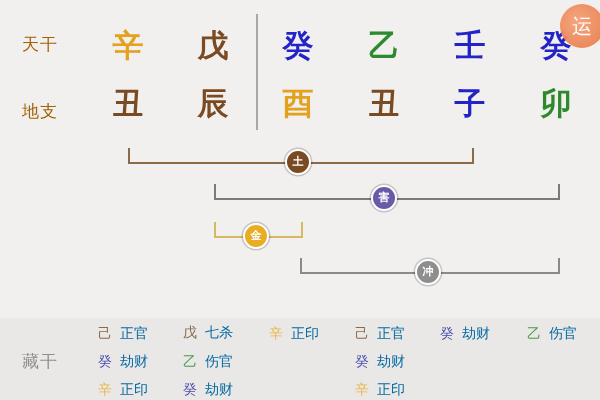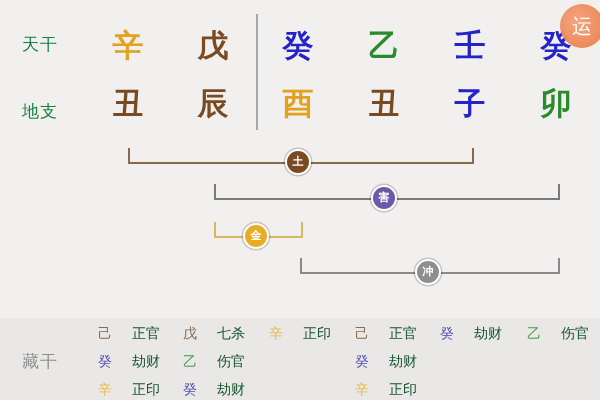--- a/index.html
+++ b/index.html
@@ -3,21 +3,21 @@
 <meta charset="utf-8">
 <style>
   html, body { margin: 0; padding: 0; }
   body {
     width: 600px; height: 400px; overflow: hidden; position: relative;
     background: #f1f0ef;
     font-family: "DejaVu Sans", sans-serif;
   }
   .row-label {
     position: absolute; left: 22px; width: 44px;
-    font-size: 17px; color: #15803d; letter-spacing: 1px;
+    font-size: 17px; color: #a16207; letter-spacing: 1px;
   }
   .glyph {
     position: absolute; width: 50px; margin-left: -25px; text-align: center;
     font-size: 31px; font-weight: bold; line-height: 36px;
   }
   .divider {
     position: absolute; left: 256px; top: 14px; width: 2px; height: 116px;
     background: #a8a8a8;
   }
   .bracket {
@@ -37,21 +37,21 @@
     position: absolute; left: 0; top: 318px; width: 600px; height: 82px;
     background: #e9e8e7;
   }
   .lower-label {
     position: absolute; left: 22px; top: 350px; font-size: 17px; color: #8d8d8d; letter-spacing: 1px;
   }
   .hid {
     position: absolute; font-size: 14px; line-height: 18px; white-space: nowrap;
   }
   .hid .stem { display: inline-block; width: 20px; text-align: left; }
-  .hid .god { color: #14532d; margin-left: 14px; }
+  .hid .god { color: #0369a1; margin-left: 2px; }
 </style>
 </head>
 <body>
 
 <div class="row-label" style="top:33px;">天干</div>
 <div class="row-label" style="top:100px;">地支</div>
 
 <div class="glyph" style="left: 128px; top: 27px; color: rgb(226, 162, 31);">辛</div>
 <div class="glyph" style="left: 213px; top: 27px; color: rgb(122, 74, 34);">戊</div>
 <div class="glyph" style="left: 298px; top: 27px; color: rgb(35, 35, 200);">癸</div>
@@ -82,21 +82,21 @@
 <div class="bracket" style="left:300px; top:258px; width:256px; border-color:#8a8a8a;"></div>
 <div class="badge" style="left:428px; top:272px; background:#8e8e8e;">冲</div>
 
 <div class="lower"></div>
 <div class="lower-label">藏干</div>
 
 <div class="hid" style="left:98px; top:324px;"><span class="stem" style="color:#8a6a4a">己</span><span class="god">正官</span></div>
 <div class="hid" style="left:98px; top:352px;"><span class="stem" style="color:#4a4ab0">癸</span><span class="god">劫财</span></div>
 <div class="hid" style="left:98px; top:380px;"><span class="stem" style="color:#e8b84a">辛</span><span class="god">正印</span></div>
 
-<div class="hid" style="left:183px; top:324px;"><span class="stem" style="color:#8a6a4a">戊</span><span class="god">七杀</span></div>
+<div class="hid" style="left:183px; top:324px;font-family:Liberation Mono, monospace;"><span class="stem" style="color:#8a6a4a">戊</span><span class="god">七杀</span></div>
 <div class="hid" style="left:183px; top:352px;"><span class="stem" style="color:#4a9a4a">乙</span><span class="god">伤官</span></div>
 <div class="hid" style="left:183px; top:380px;"><span class="stem" style="color:#4a4ab0">癸</span><span class="god">劫财</span></div>
 
 <div class="hid" style="left:269px; top:324px;"><span class="stem" style="color:#e8b84a">辛</span><span class="god">正印</span></div>
 
 <div class="hid" style="left:355px; top:324px;"><span class="stem" style="color:#8a6a4a">己</span><span class="god">正官</span></div>
 <div class="hid" style="left:355px; top:352px;"><span class="stem" style="color:#4a4ab0">癸</span><span class="god">劫财</span></div>
 <div class="hid" style="left:355px; top:380px;"><span class="stem" style="color:#e8b84a">辛</span><span class="god">正印</span></div>
 
 <div class="hid" style="left:440px; top:324px;"><span class="stem" style="color:#4a4ab0">癸</span><span class="god">劫财</span></div>

